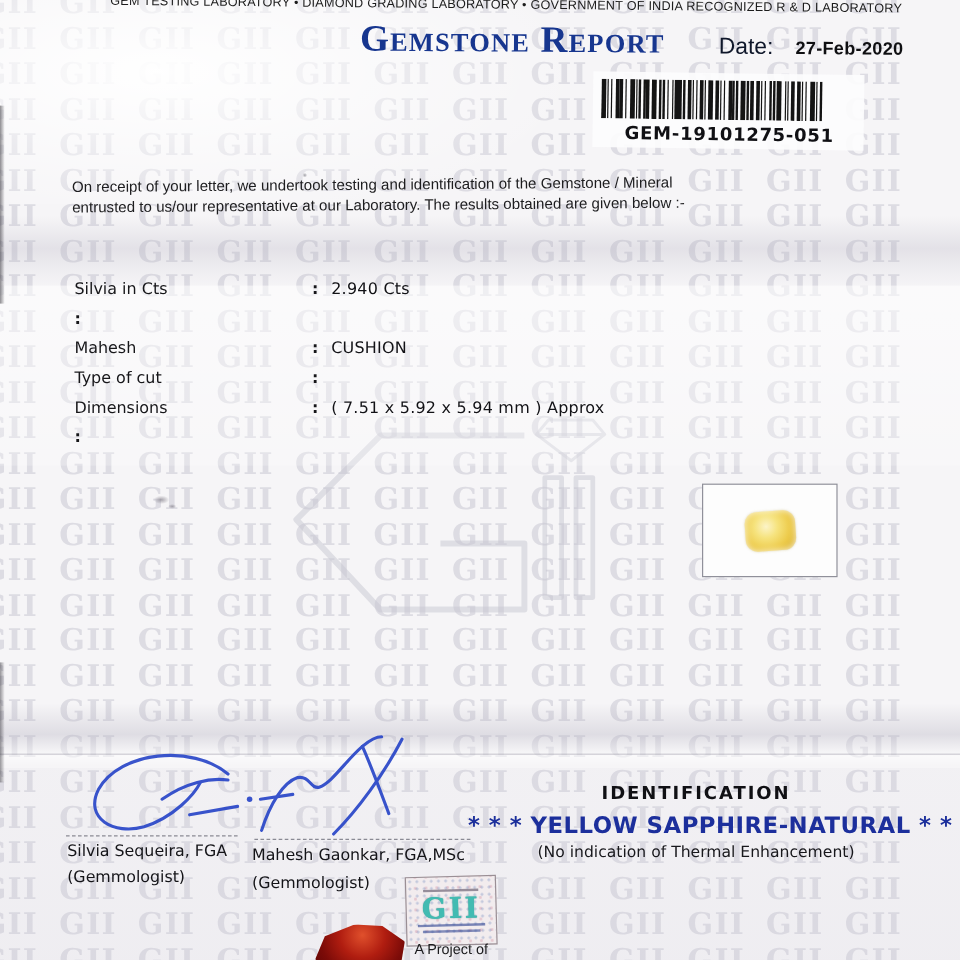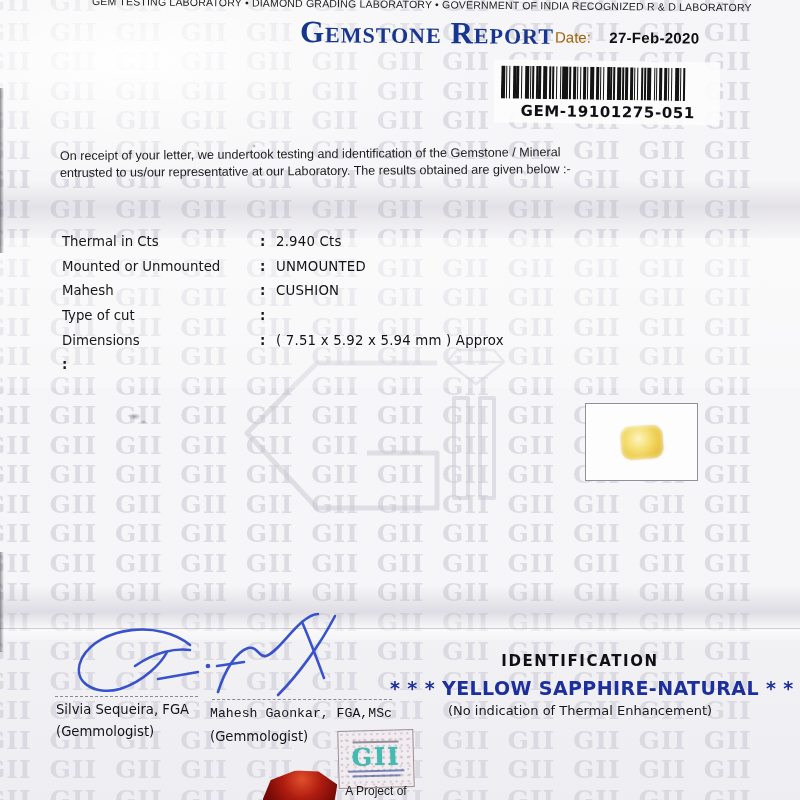--- a/index.html
+++ b/index.html
@@ -29,21 +29,21 @@
   .speck.s3{left:252px;top:144px;width:4px;height:4px;background:radial-gradient(closest-side,rgba(90,90,100,.55),rgba(90,90,100,0));}
 
   
   .ct{position:absolute;z-index:3;}
 
   .lab-line{left:92px;top:-5px;width:720px;font-size:10.5px;letter-spacing:.2px;white-space:nowrap;
             color:#1c1c1c;transform:rotate(.55deg);transform-origin:left top;}
   .title{left:300px;top:15px;font-family:"Liberation Serif",serif;font-weight:bold;font-variant:small-caps;
          font-size:31px;letter-spacing:1px;color:#17368f;transform:rotate(.4deg);}
   .dateblock{left:555px;top:29px;transform:rotate(.4deg);}
-  .dateblock .dl{font-size:15px;color:#a16207;display:inline-block;}
+  .dateblock .dl{font-size:19px;color:#0f172a;display:inline-block;margin-left:44px;}
   .dateblock .dv{font-size:15px;font-weight:bold;color:#0f0f12;display:inline-block;margin-left:14px;letter-spacing:.3px;}
 
   .barcode-wrap{left:494px;top:61px;width:214px;background:rgba(252,252,253,.92);padding:6px 5px 3px 7px;
                 transform:rotate(.8deg);text-align:center;}
   .bars{height:33px;overflow:hidden;white-space:nowrap;font-size:0;text-align:left;}
   .bars span{display:inline-block;height:100%;background:#141414;vertical-align:top;}
   .bc-num{font-size:15px;font-weight:bold;letter-spacing:.6px;color:#101014;margin-top:3px;
           font-family:"DejaVu Sans",sans-serif;}
 
   .intro{left:60px;top:146px;width:530px;font-size:12.6px;line-height:16.5px;color:#1d1d1f;
@@ -61,21 +61,21 @@
        background:radial-gradient(circle at 42% 38%,#fcf4c8 0%,#f6e37e 30%,#edcb4b 62%,#dfb838 85%,#caa42f 100%);
        box-shadow:inset 0 0 5px rgba(255,255,255,.85),0 0 2px rgba(175,155,60,.45);}
 
   .sig-svg{left:40px;top:600px;width:380px;height:100px;}
   .dash{border-top:1px dashed #8a8a94;height:0;}
   .dash.d1{left:55px;top:696px;width:143px;}
   .dash.d2{left:212px;top:699px;width:180px;}
   .signer{font-size:13.2px;color:#141418;font-family:"DejaVu Sans",sans-serif;}
   .sg1n{left:56px;top:702px;}
   .sg1t{left:56px;top:724px;}
-  .sg2n{left:210px;top:706px;font-family:Liberation Mono, monospace;}
+  .sg2n{left:210px;top:706px;}
   .sg2t{left:210px;top:729px;}
 
   .ident{left:390px;top:652px;width:380px;text-align:center;font-family:"DejaVu Sans",sans-serif;}
   .id-head{font-size:15px;font-weight:bold;letter-spacing:1.6px;color:#101014;}
   .id-result{margin-top:7px;font-size:19px;font-weight:bold;color:#1c2f9c;letter-spacing:.4px;white-space:nowrap;}
   .id-note{margin-top:4px;font-size:13px;color:#18181c;}
 
   .stamp{left:338px;top:730px;width:74px;height:56px;border:1px solid #9a8f95;transform:rotate(-1.5deg);
          background:#f2ecee;
          background-image:radial-gradient(rgba(90,120,180,.30) 1px,transparent 1.4px),
@@ -133,28 +133,26 @@
     <div class="bc-num">GEM-19101275-051</div>
   </div>
 
   <div class="ct intro">
     <div>On receipt of your letter, we undertook testing and identification of the Gemstone / Mineral</div>
     <div>entrusted to us/our representative at our Laboratory. The results obtained are given below :-</div>
   </div>
 
   <div class="ct fields">
     <div class="frow">
-      <span class="flabel">Thermal in Cts</span>
+      <span class="flabel">Silvia in Cts</span>
       <span class="fsep">:</span>
       <span class="fvalue">2.940 Cts</span>
     </div>
     <div class="frow">
-      <span class="flabel">Mounted or Unmounted</span>
-      <span class="fsep">:</span>
-      <span class="fvalue">UNMOUNTED</span>
+      <span class="fsep">:</span>
     </div>
     <div class="frow">
       <span class="flabel">Mahesh</span>
       <span class="fsep">:</span>
       <span class="fvalue">CUSHION</span>
     </div>
     <div class="frow">
       <span class="flabel">Type of cut</span>
       <span class="fsep">:</span>
     </div>

